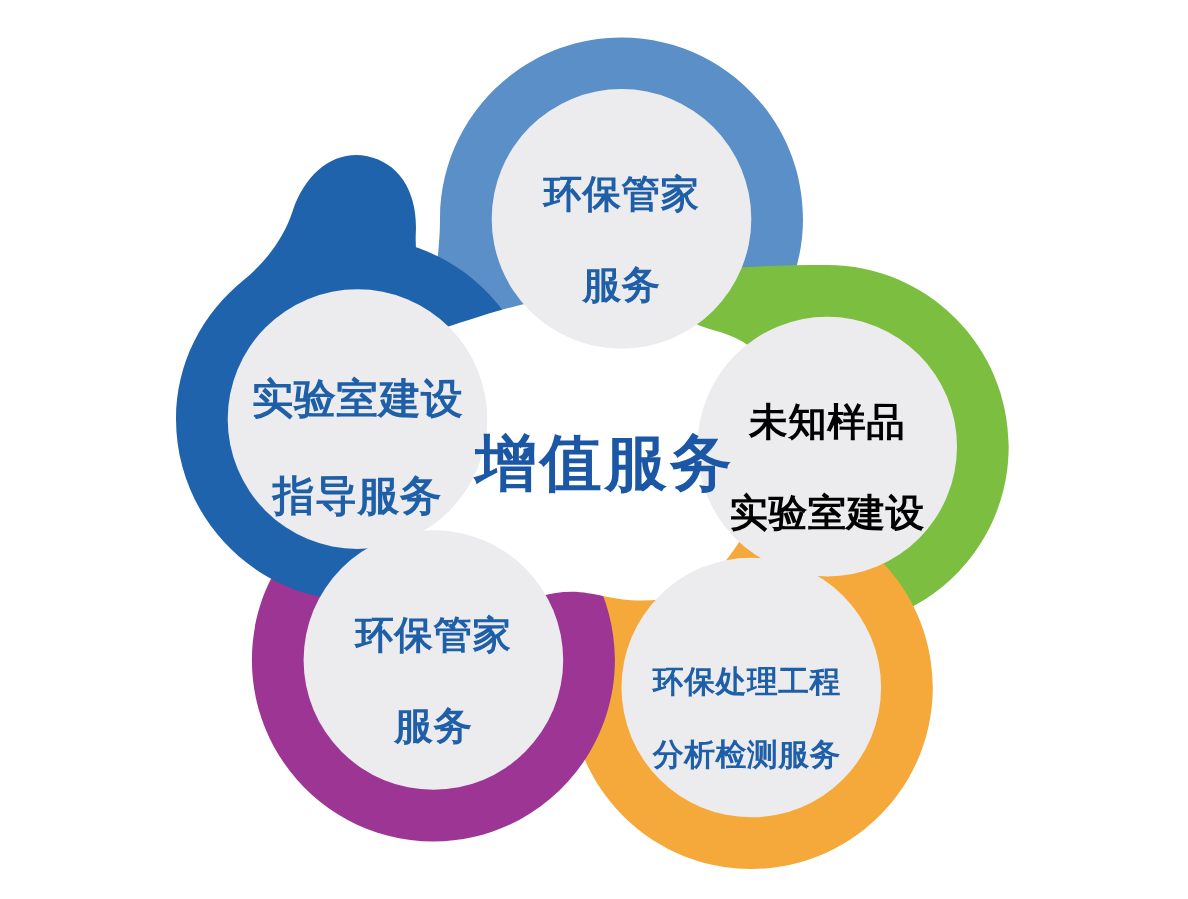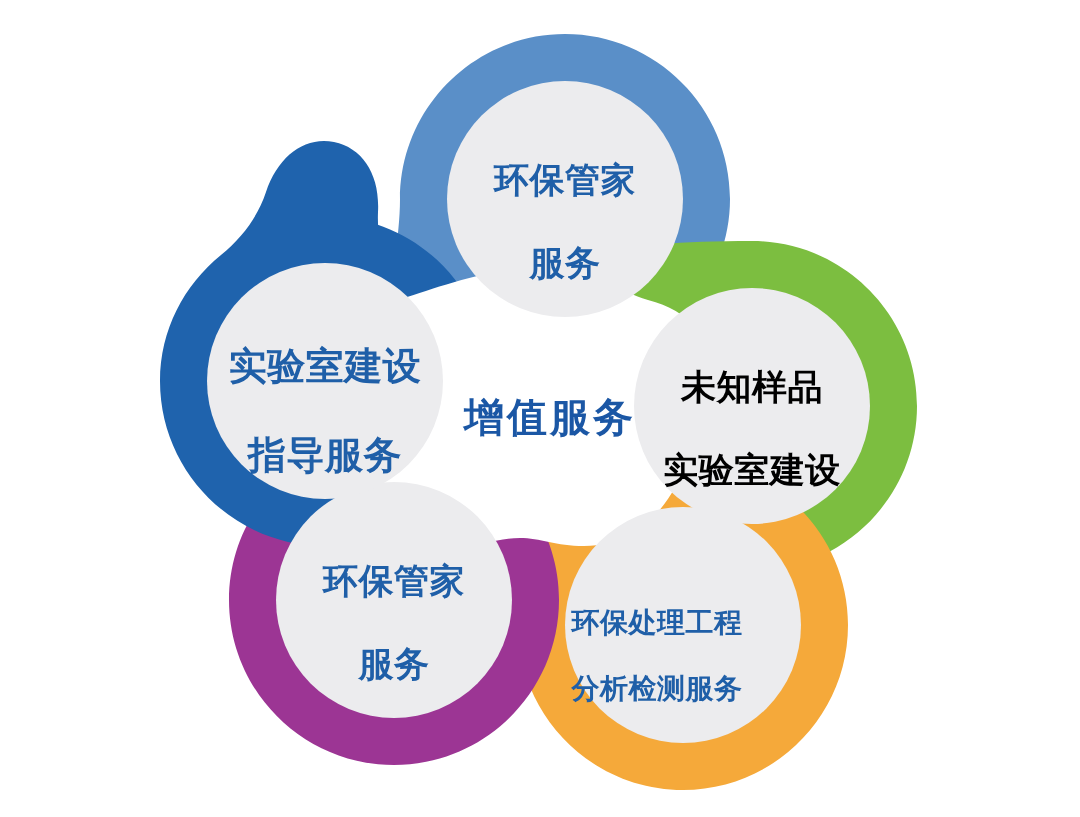--- a/index.html
+++ b/index.html
@@ -37,35 +37,35 @@
     white-space: pre-line;
     pointer-events: none;
     z-index: 5;
   }
   .node-label .line { display: block; }
   #center-label {
     position: absolute;
     text-align: center;
     font-weight: bold;
     color: #1b57a5;
-    font-size: 40px;
+    font-size: 56px;
     letter-spacing: 3px;
     line-height: 1.1;
     z-index: 5;
   }
   .n-top    { font-size: 35px; }
   .n-left   { font-size: 38px; }
   .n-right  { font-size: 35px; }
   .n-bleft  { font-size: 35px; }
   .n-bright { font-size: 28px; }
 </style>
 </head>
 <body>
 
-<div id="diagram-root" style="background: rgb(255, 255, 255);">
+<div id="diagram-root" style="background: rgb(255, 255, 255); font-family: Liberation Mono, monospace;">
 
   <svg id="petal-svg" viewBox="0 0 1080 817">
     <defs>
 
       <mask id="hub-mask" maskUnits="userSpaceOnUse" x="0" y="0" width="1080" height="817">
         <rect x="0" y="0" width="1080" height="817" fill="#ffffff"></rect>
 
         <path d="M 540 268
                  C 596 268 618 292 648 300
                  C 690 311 712 336 712 384
@@ -145,21 +145,21 @@
   <div class="node-label n-top" style="left: 445px; top: 118px; width: 240px; color: rgb(31, 95, 168);">
     <span class="line">环保管家</span>
     <span class="line">服务</span>
   </div>
 
   <div class="node-label n-right" style="left: 632px; top: 325px; width: 240px; color: #000000;">
     <span class="line">未知样品</span>
     <span class="line">实验室建设</span>
   </div>
 
-  <div class="node-label n-bright" style="left: 537px; top: 573px; width: 240px; color: rgb(31, 95, 168);">
+  <div class="node-label n-bright" style="left: 559px; top: 573px; width: 240px; color: rgb(31, 95, 168);">
     <span class="line">环保处理工程</span>
     <span class="line">分析检测服务</span>
   </div>
 
   <div class="node-label n-bleft" style="left: 274px; top: 519px; width: 240px; color: rgb(31, 95, 168);">
     <span class="line">环保管家</span>
     <span class="line">服务</span>
   </div>
 
   <div class="node-label n-left" style="left: 205px; top: 299px; width: 240px; color: rgb(31, 95, 168);">

